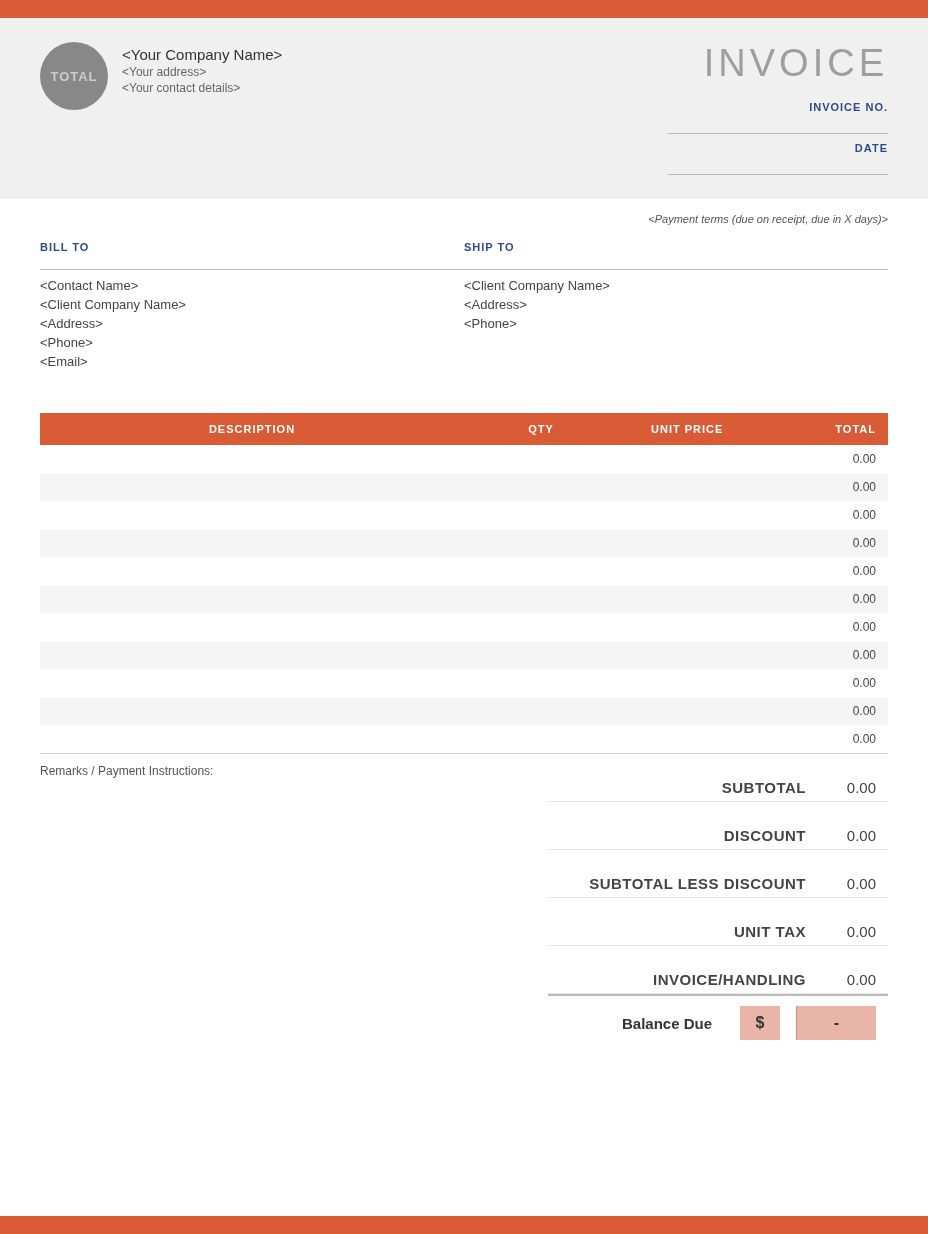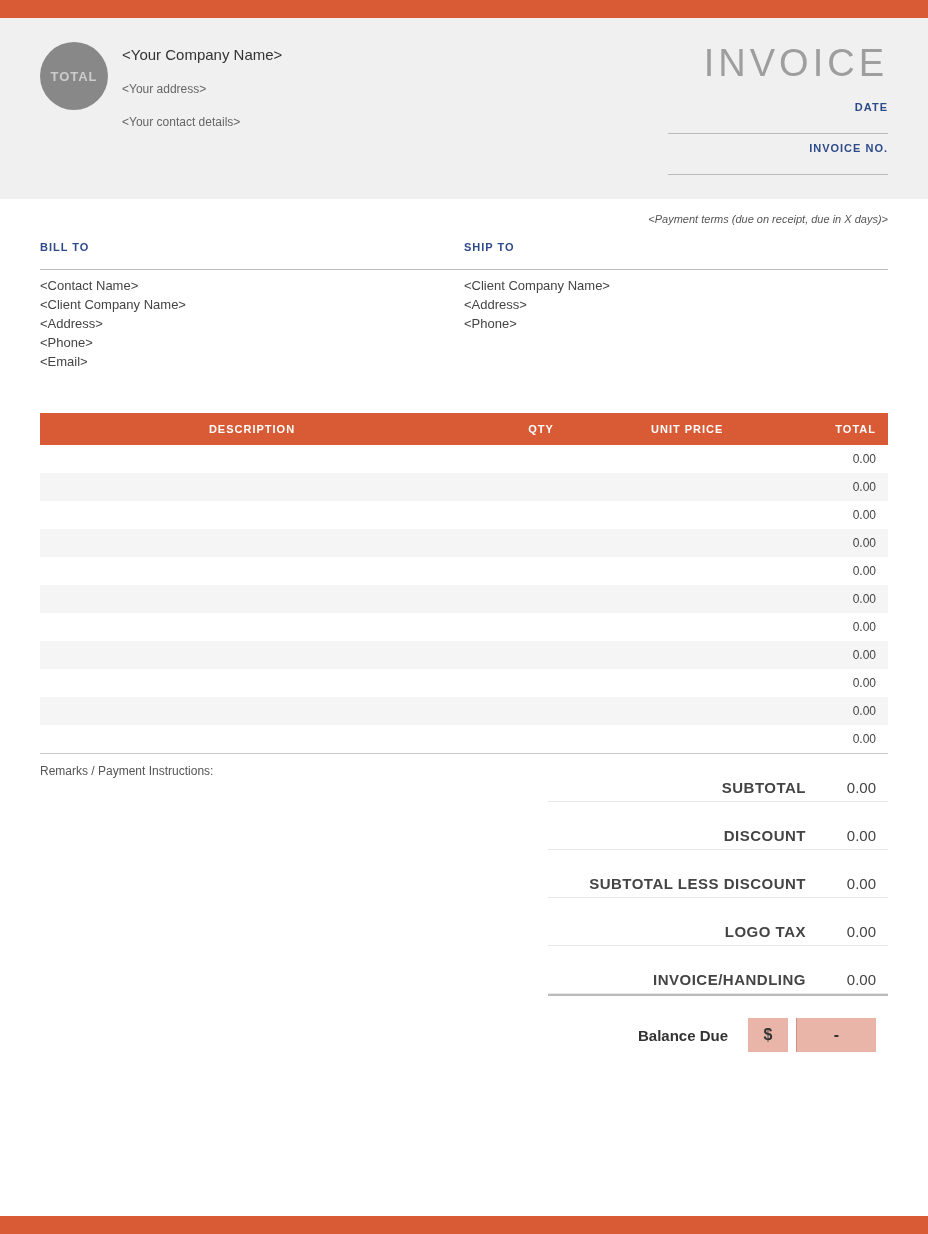--- a/index.html
+++ b/index.html
@@ -63,21 +63,21 @@
       justify-content: center;
       color: #ccc;
       font-size: 13px;
       font-weight: bold;
       letter-spacing: 1px;
       flex-shrink: 0;
     }
     .company-info {
       display: flex;
       flex-direction: column;
-      gap: 19px;
+      gap: 2px;
       padding-top: 4px;
     }
     .company-name {
       font-size: 15px;
       color: #333;
     }
     .company-address, .company-contact {
       font-size: 12px;
       color: #666;
     }
@@ -231,22 +231,22 @@
       flex: 1;
     }
     .totals-row .t-value {
       min-width: 70px;
       text-align: right;
     }
     .balance-due-row {
       display: flex;
       justify-content: flex-end;
       align-items: center;
-      padding: 22px 12px;
-      gap: 8px;
+      padding: 10px 12px;
+      gap: 16px;
       border-top: 2px solid #bbb;
     }
     .balance-due-label {
       font-size: 15px;
       font-weight: bold;
       color: #333;
       margin-right: 12px;
     }
     .balance-due-currency {
       background: #e8b5a8;
@@ -284,25 +284,25 @@
         <div class="company-info">
           <span class="company-name">&lt;Your Company Name&gt;</span>
           <span class="company-address">&lt;Your address&gt;</span>
           <span class="company-contact">&lt;Your contact details&gt;</span>
         </div>
       </div>
 
       <div class="invoice-meta">
         <div class="invoice-title">INVOICE</div>
         <div class="meta-row">
+          <span class="meta-label">INVOICE NO.</span>
+          <span class="meta-value"></span>
+        </div>
+        <div class="meta-row">
           <span class="meta-label">DATE</span>
-          <span class="meta-value"></span>
-        </div>
-        <div class="meta-row">
-          <span class="meta-label">INVOICE NO.</span>
           <span class="meta-value"></span>
         </div>
       </div>
     </div>
 
     <div class="payment-terms-row">
       <span>&lt;Payment terms (due on receipt, due in X days)&gt;</span>
     </div>
 
     <div class="billing-section">
@@ -412,21 +412,21 @@
         </div>
         <div class="totals-row">
           <span class="t-label">DISCOUNT</span>
           <span class="t-value">0.00</span>
         </div>
         <div class="totals-row">
           <span class="t-label">SUBTOTAL LESS DISCOUNT</span>
           <span class="t-value">0.00</span>
         </div>
         <div class="totals-row">
-          <span class="t-label">LOGO TAX</span>
+          <span class="t-label">UNIT TAX</span>
           <span class="t-value">0.00</span>
         </div>
         <div class="totals-row">
           <span class="t-label">INVOICE/HANDLING</span>
           <span class="t-value">0.00</span>
         </div>
         <div class="balance-due-row">
           <span class="balance-due-label">Balance Due</span>
           <span class="balance-due-currency">$</span>
           <span class="balance-due-amount">-</span>

